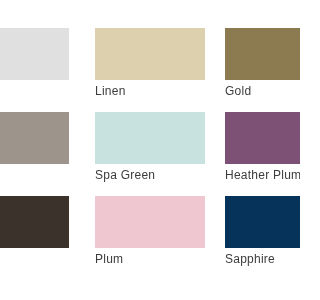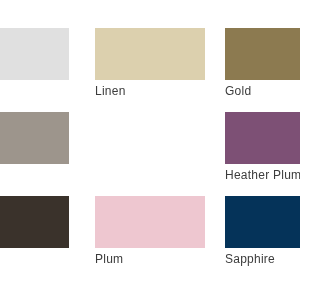--- a/index.html
+++ b/index.html
@@ -68,20 +68,24 @@
   <div class="swatch-cell col-3 row-1">
     <span class="swatch-chip" style="background-color: rgb(140, 122, 80);"></span>
     <span class="swatch-label" style="color: rgb(60, 60, 60);">Gold</span>
   </div>
 
   <div class="swatch-cell col-1 row-2">
     <span class="swatch-chip" style="background-color: rgb(157, 149, 140);"></span>
     <span class="swatch-label" style="color: rgb(60, 60, 60);"></span>
   </div>
 
+  <div class="swatch-cell col-2 row-2">
+    <span class="swatch-chip" style="background-color: rgb(200, 226, 223);"></span>
+    <span class="swatch-label" style="color: rgb(60, 60, 60);">Spa Green</span>
+  </div>
 
   <div class="swatch-cell col-3 row-2">
     <span class="swatch-chip" style="background-color: rgb(125, 80, 117);"></span>
     <span class="swatch-label" style="color: rgb(60, 60, 60);">Heather Plum</span>
   </div>
 
   <div class="swatch-cell col-1 row-3">
     <span class="swatch-chip" style="background-color: rgb(58, 50, 43);"></span>
     <span class="swatch-label" style="color: rgb(60, 60, 60);"></span>
   </div>

